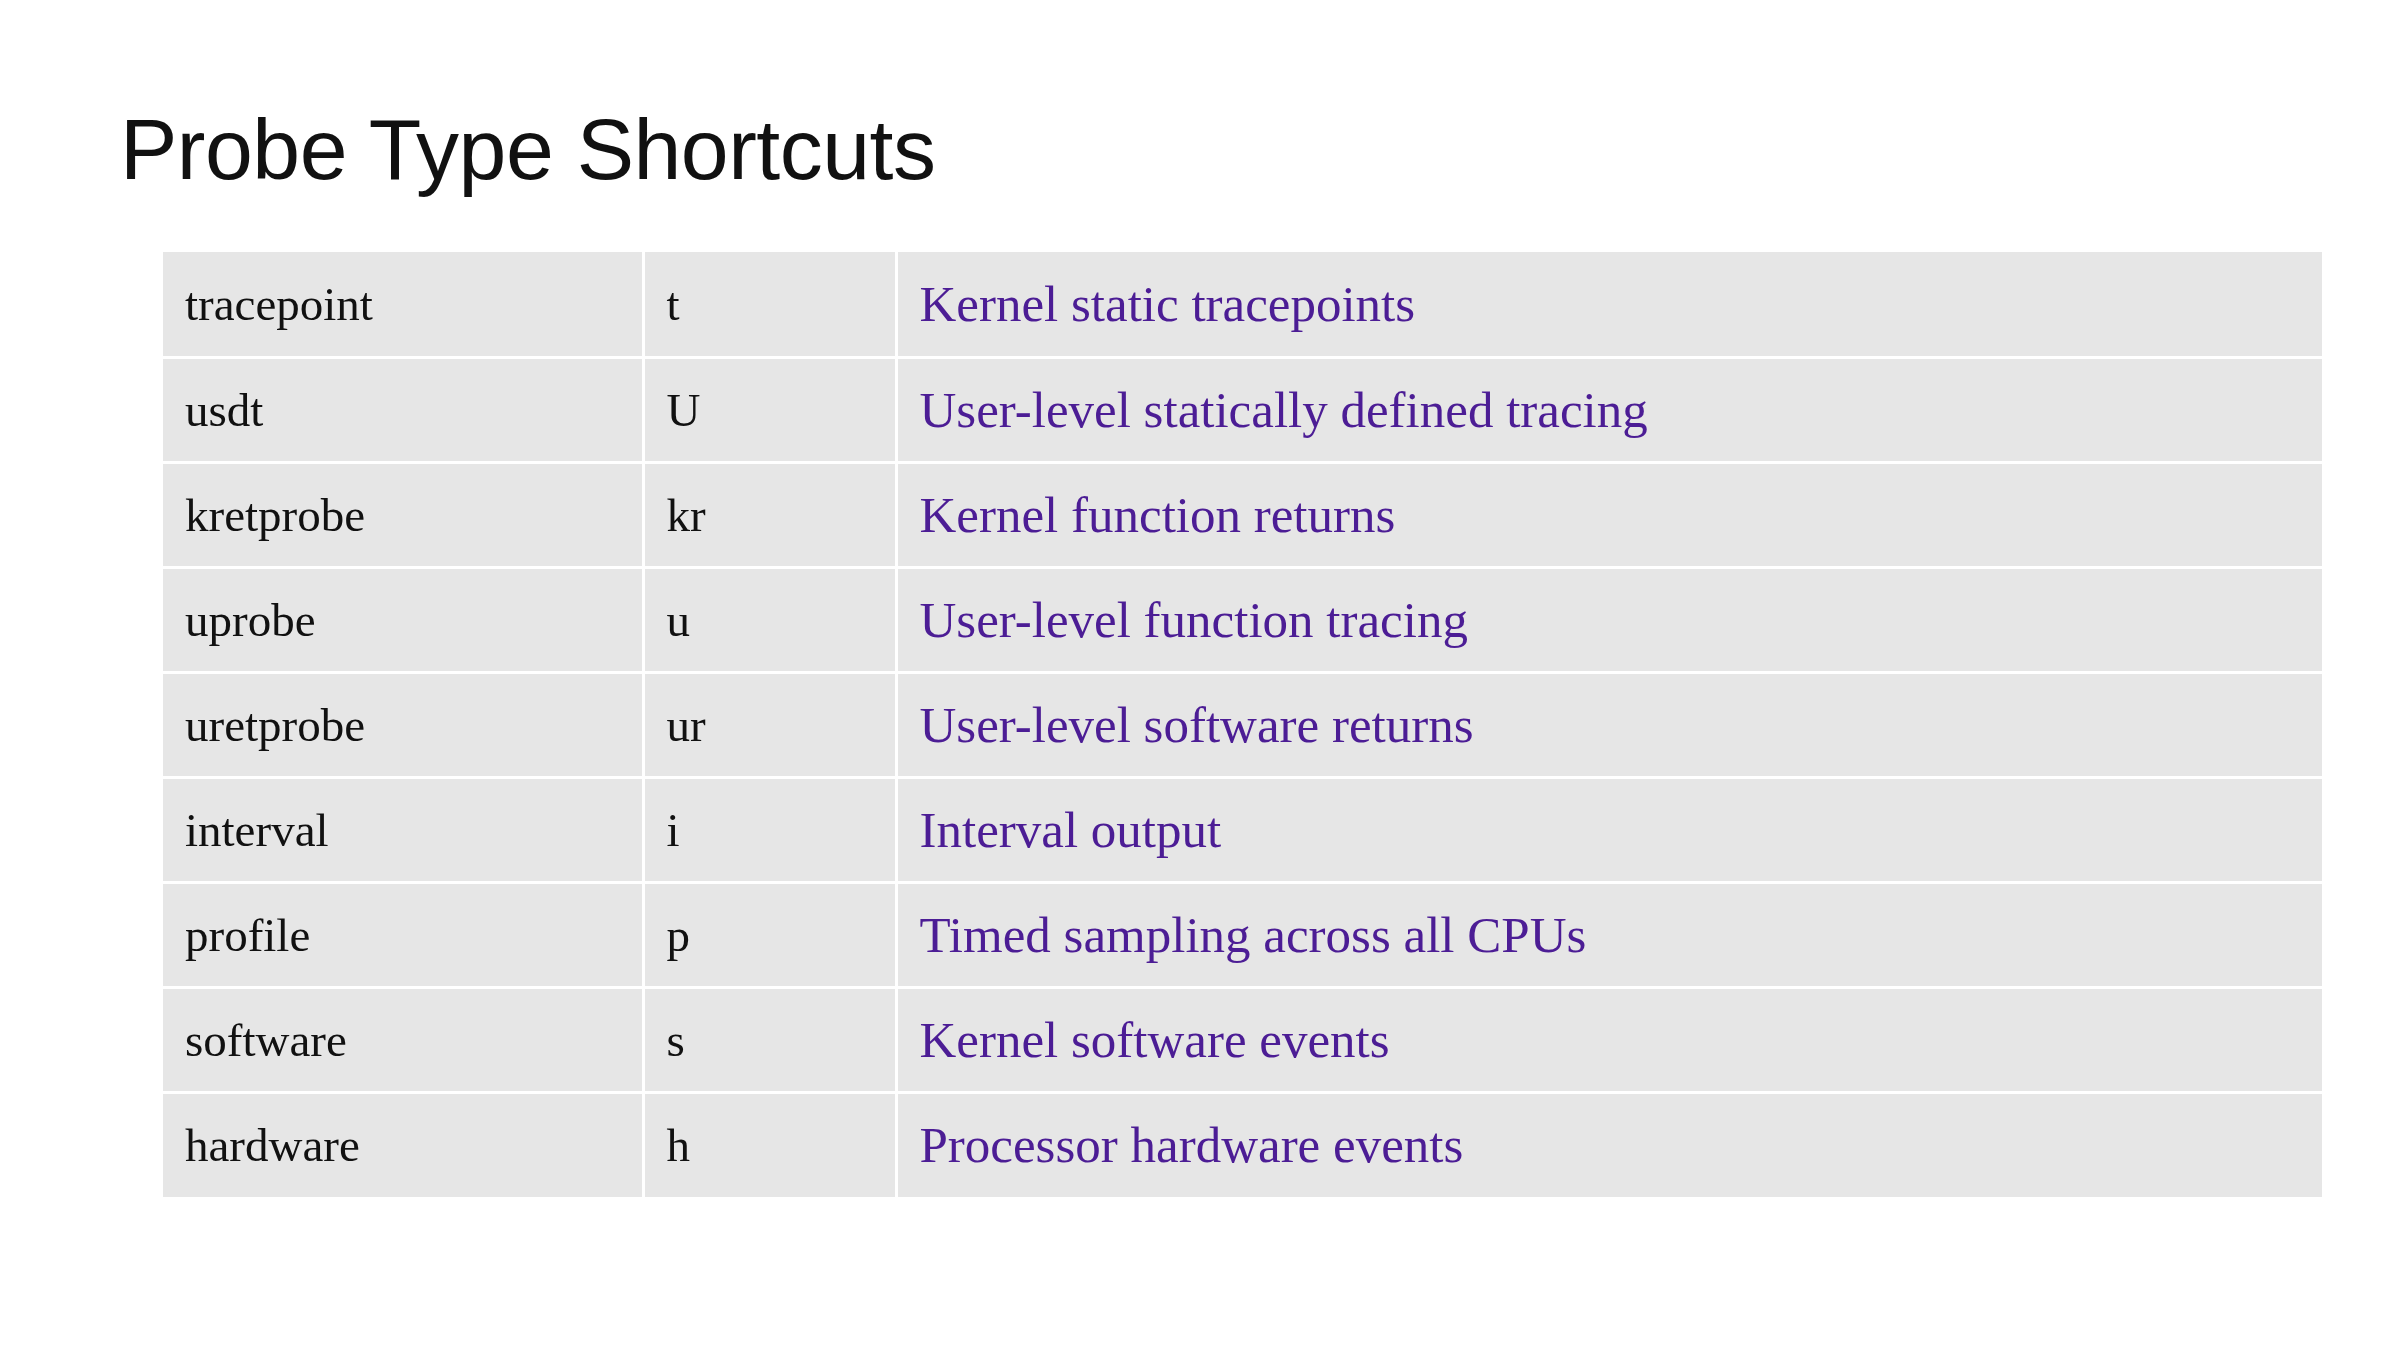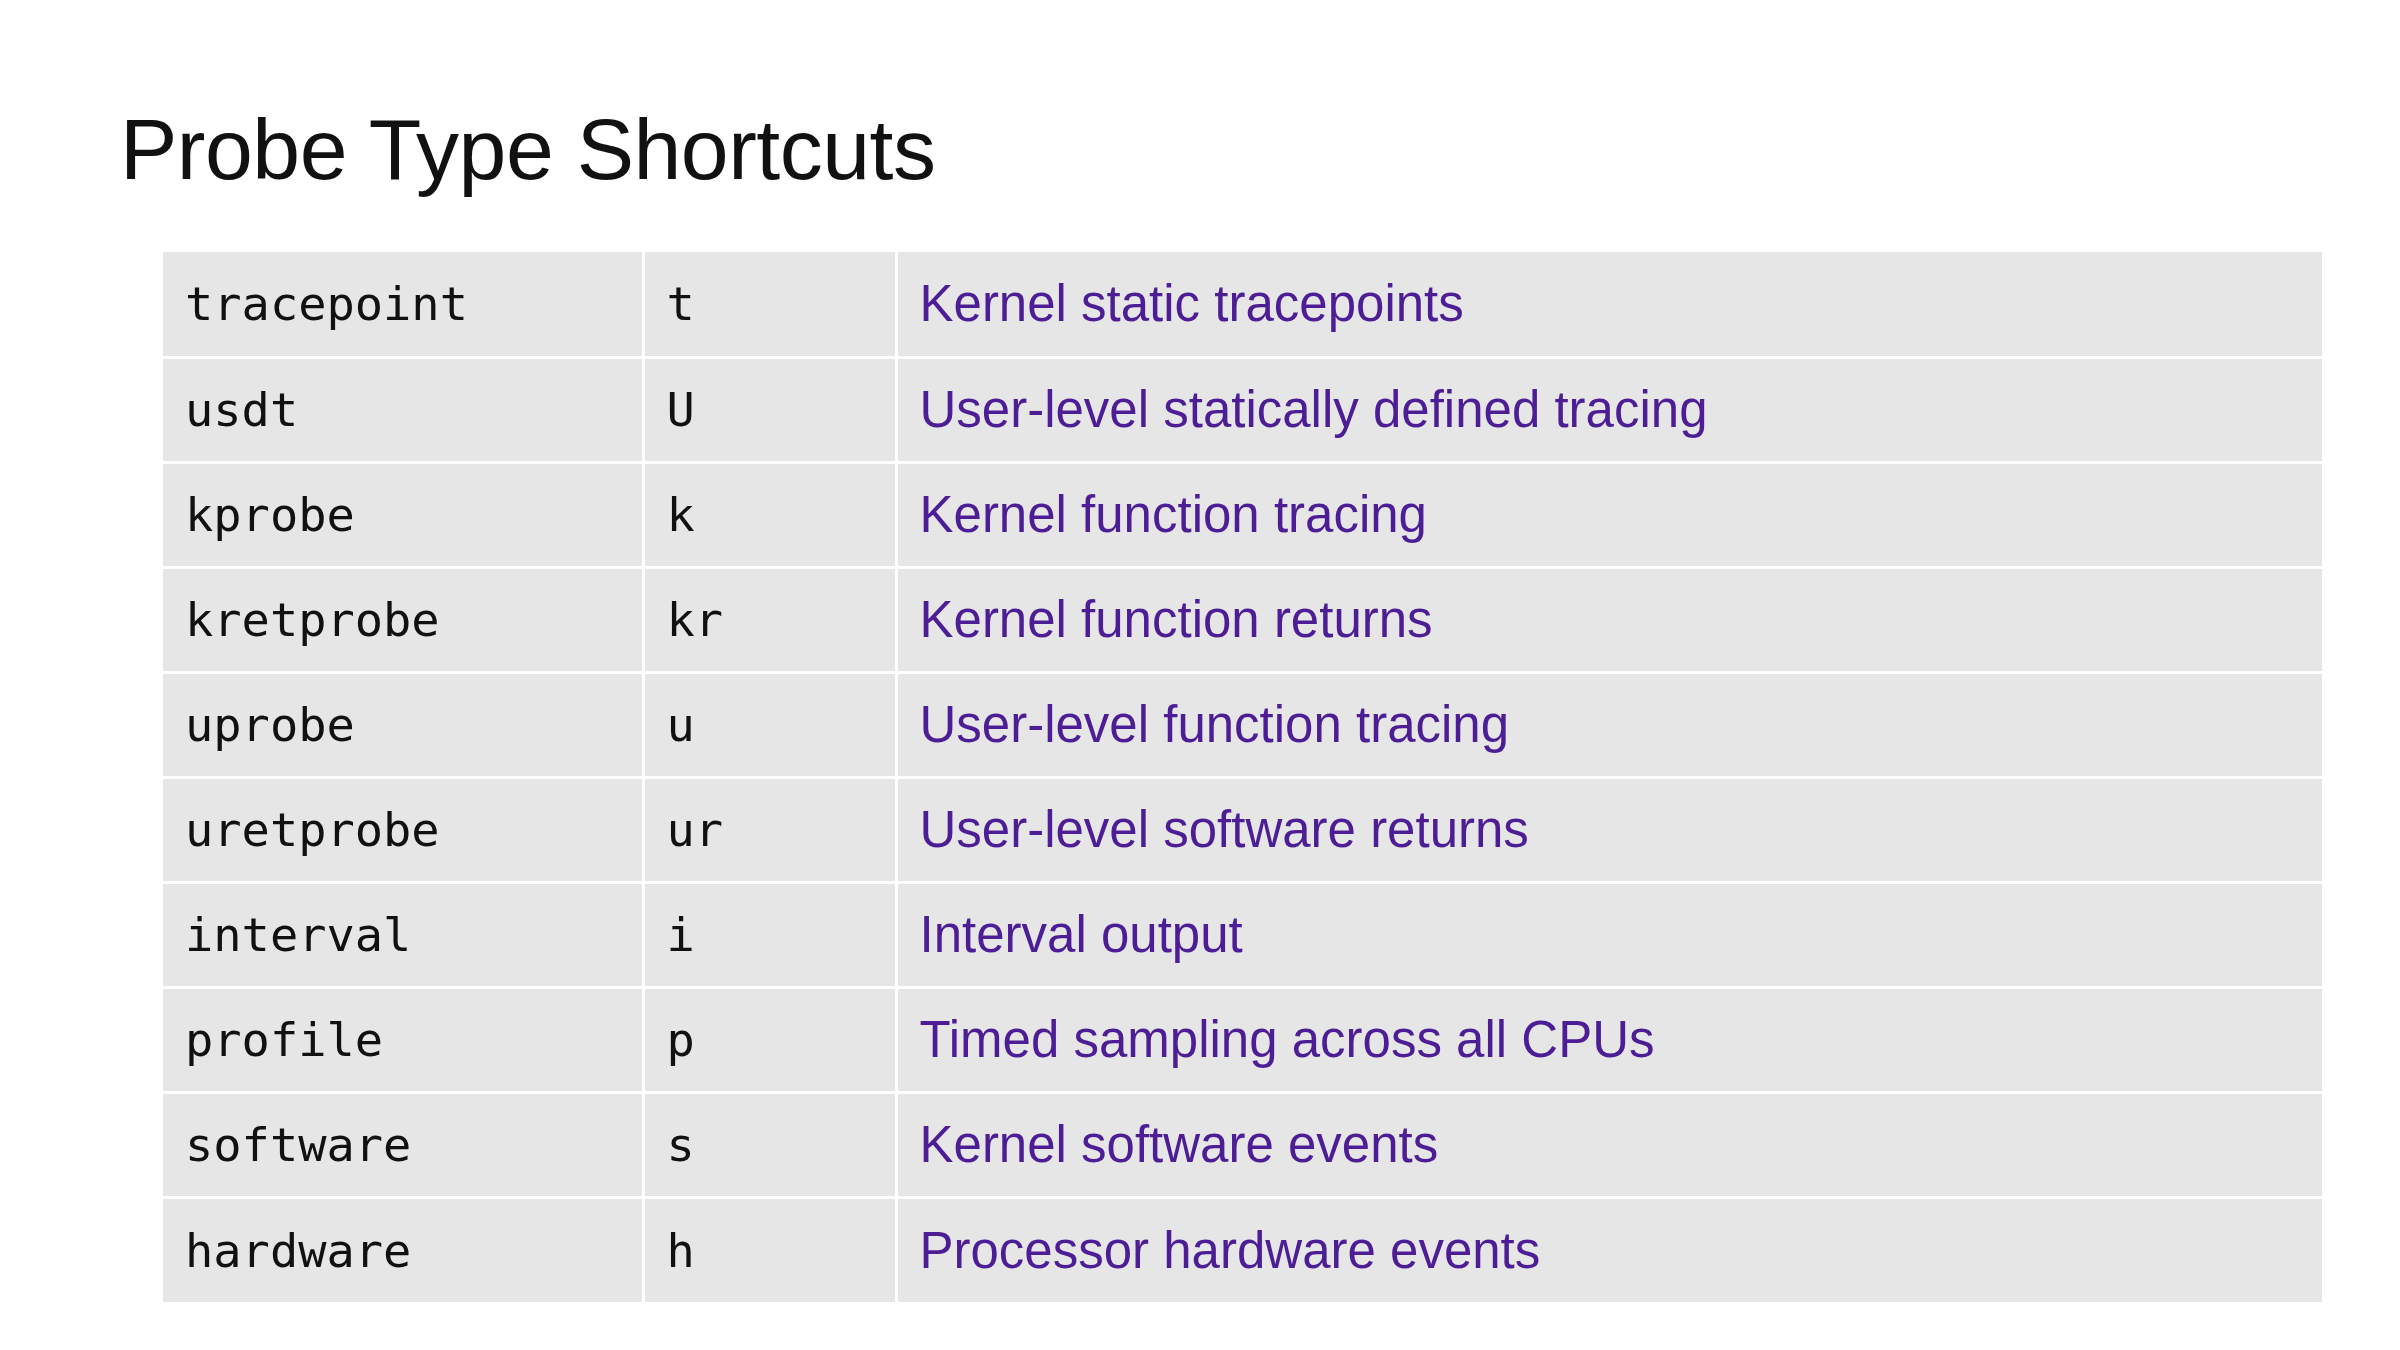--- a/index.html
+++ b/index.html
@@ -49,20 +49,21 @@
   }
 
   .shortcut-table td {
     height: 105px;
     padding: 0 0 0 22px;
     vertical-align: middle;
     border-bottom: 3px solid #ffffff;
     border-right: 3px solid #ffffff;
     box-sizing: border-box;
     background: #e6e6e6;
+    font-family: Liberation Serif, serif;
   }
 
   .shortcut-table tr:last-child td {
     border-bottom: none;
     margin-top: 6px;
   }
 
   .shortcut-table td.col-desc {
     border-right: none;
   }
@@ -103,25 +104,20 @@
         <td class="col-probe">tracepoint</td>
         <td class="col-short">t</td>
         <td class="col-desc">Kernel static tracepoints</td>
       </tr>
       <tr>
         <td class="col-probe">usdt</td>
         <td class="col-short">U</td>
         <td class="col-desc">User-level statically defined tracing</td>
       </tr>
       <tr>
-        <td class="col-probe">kprobe</td>
-        <td class="col-short">k</td>
-        <td class="col-desc">Kernel function tracing</td>
-      </tr>
-      <tr>
         <td class="col-probe">kretprobe</td>
         <td class="col-short">kr</td>
         <td class="col-desc">Kernel function returns</td>
       </tr>
       <tr>
         <td class="col-probe">uprobe</td>
         <td class="col-short">u</td>
         <td class="col-desc">User-level function tracing</td>
       </tr>
       <tr>

